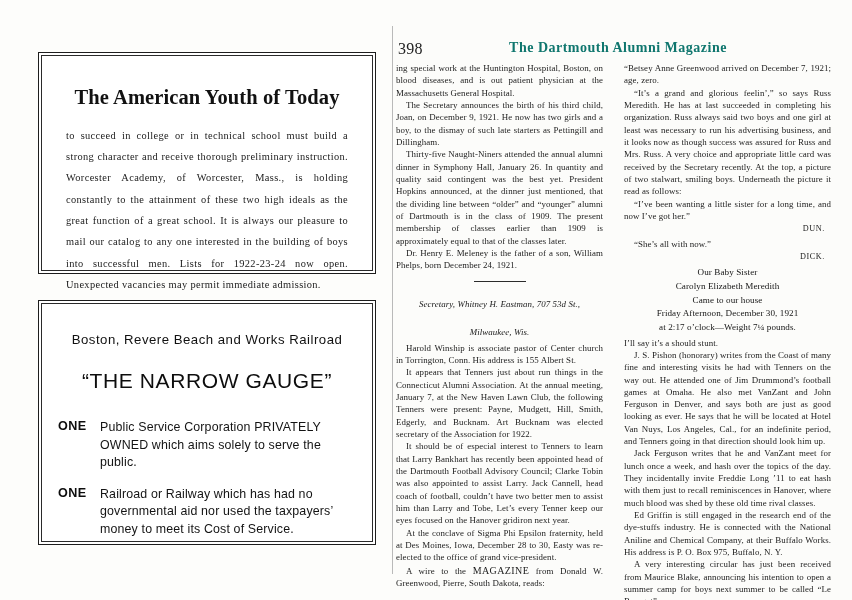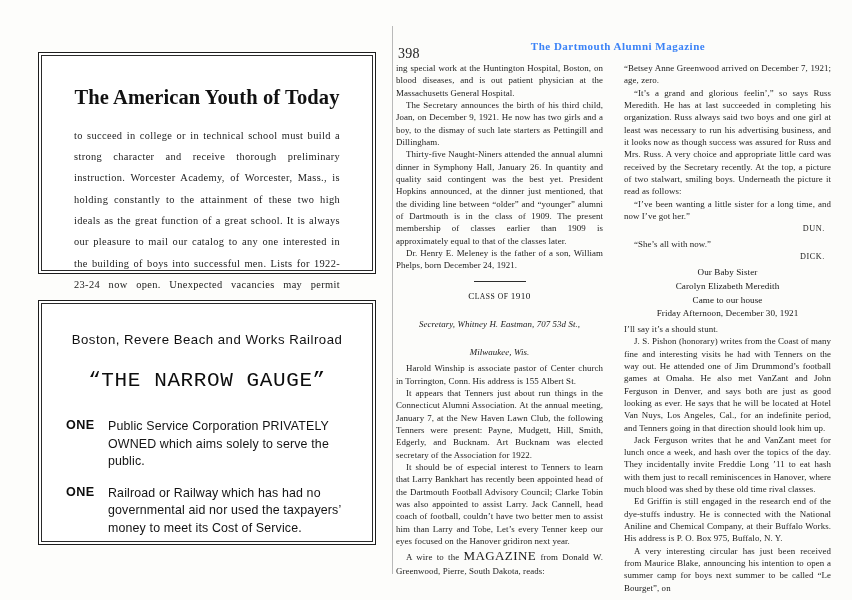--- a/index.html
+++ b/index.html
@@ -35,21 +35,21 @@
     border: 1px solid #1d1d1d;
     padding: 2px;
     background: #ffffff;
     box-sizing: border-box;
   }
   .ad-box > .ad-inner {
     border: 1px solid #2a2a2a;
     width: 100%;
     height: 100%;
     box-sizing: border-box;
-    padding: 14px 20px;
+    padding: 14px 12px;
   }
   #ad-youth {
     top: 52px;
     width: 338px;
     height: 222px;
   }
   #ad-railroad {
     top: 300px;
     width: 338px;
     height: 245px;
@@ -83,21 +83,21 @@
     margin: 14px 0 0 0;
     font-family: "Liberation Sans", sans-serif;
     font-weight: 400;
   }
   .rr-title {
     text-align: center;
     font-size: 21px;
     color: #0d0d0d;
     letter-spacing: 0.6px;
     margin: 22px 0 26px 0;
-    font-family: Liberation Mono, monospace;
+    font-family: Liberation Sans, sans-serif;
     font-weight: 400;
   }
   .rr-item {
     display: flex;
     align-items: flex-start;
     margin: 0 0 14px 4px;
     font-family: "Liberation Sans", sans-serif;
   }
   .rr-one {
     font-weight: bold;
@@ -130,33 +130,33 @@
     background: #b9b9b9;
   }
   .running-head {
     position: absolute;
     left: 8px; top: 40px;
     width: 440px;
     height: 14px;
   }
   .folio {
     position: absolute;
-    left: 0; top: 6px;
-    font-size: 14px;
+    left: 0; top: 0;
+    font-size: 16px;
     color: #222;
     letter-spacing: 0.3px;
   }
   .mag-title {
     position: absolute;
     left: 0; top: 0;
     width: 440px;
     text-align: center;
-    font-size: 11px;
+    font-size: 14px;
     font-weight: bold;
-    color: #3b82f6;
+    color: #0f766e;
     letter-spacing: 0.5px;
   }
 
   .col {
     position: absolute;
     top: 62px;
     width: 207px;
     font-size: 8.9px;
     line-height: 1.385;
     color: #1c1c1c;
@@ -208,21 +208,21 @@
   }
   .center-block {
     text-align: center;
     font-size: 9.1px;
     line-height: 1.5;
     color: #151515;
     margin: 4px 0 2px 0;
   }
   .center-block div { text-indent: 0; }
   .smallcaps {
-    font-size: 13px;
+    font-size: 10px;
     letter-spacing: 0.4px;
   }
 </style>
 </head>
 <body>
 
 <div class="scan">
 
   <div class="ads-page">
 
@@ -260,47 +260,48 @@
     </div>
 
     <div class="col" id="col-mid">
       <p class="noindent">ing special work at the Huntington Hospital, Boston, on blood diseases, and is out patient physician at the Massachusetts General Hospital.</p>
       <p>The Secretary announces the birth of his third child, Joan, on December 9, 1921.  He now has two girls and a boy, to the dismay of such late starters as Pettingill and Dillingham.</p>
       <p>Thirty-five Naught-Niners attended the annual alumni dinner in Symphony Hall, January 26.  In quantity and quality said contingent was the best yet.  President Hopkins announced, at the dinner just mentioned, that the dividing line between “older” and “younger” alumni of Dartmouth is in the class of 1909.  The present membership of classes earlier than 1909 is approximately equal to that of the classes later.</p>
       <p>Dr. Henry E. Meleney is the father of a son, William Phelps, born December 24, 1921.</p>
 
       <div class="sec-rule"></div>
 
-      <div class="class-head"><span>C</span><span class="sc">LASS OF </span><span>1910</span></div>
 
       <div class="sec-line">Secretary, Whitney H. Eastman, 707 53d St.,</div>
       <div class="sec-line">Milwaukee, Wis.</div>
 
       <p>Harold Winship is associate pastor of Center church in Torrington, Conn.  His address is 155 Albert St.</p>
       <p>It appears that Tenners just about run things in the Connecticut Alumni Association. At the annual meeting, January 7, at the New Haven Lawn Club, the following Tenners were present: Payne, Mudgett, Hill, Smith, Edgerly, and Bucknam.  Art Bucknam was elected secretary of the Association for 1922.</p>
       <p>It should be of especial interest to Tenners to learn that Larry Bankhart has recently been appointed head of the Dartmouth Football Advisory Council; Clarke Tobin was also appointed to assist Larry.  Jack Cannell, head coach of football, couldn’t have two better men to assist him than Larry and Tobe, Let’s every Tenner keep our eyes focused on the Hanover gridiron next year.</p>
+      <p>At the conclave of Sigma Phi Epsilon fraternity, held at Des Moines, Iowa, December 28 to 30, Easty was re-elected to the office of grand vice-president.</p>
 
       <p><span>A wire to the </span><span class="smallcaps">MAGAZINE</span><span> from Donald W. Greenwood, Pierre, South Dakota, reads:</span></p>
     </div>
 
     <div class="col" id="col-right">
       <p class="noindent">“Betsey Anne Greenwood arrived on December 7, 1921; age, zero.</p>
       <p>“It’s a grand and glorious feelin’,” so says Russ Meredith.  He has at last succeeded in completing his organization.  Russ always said two boys and one girl at least was necessary to run his advertising business, and it looks now as though success was assured for Russ and Mrs. Russ.  A very choice and appropriate little card was received by the Secretary recently.  At the top, a picture of two stalwart, smiling boys.  Underneath the picture it read as follows:</p>
 
       <p>“I’ve been wanting a little sister for a long time, and now I’ve got her.”</p>
       <div class="signature">DUN.</div>
 
       <p>“She’s all with now.”</p>
       <div class="signature">DICK.</div>
 
       <div class="center-block">
         <div>Our Baby Sister</div>
         <div>Carolyn Elizabeth Meredith</div>
         <div>Came to our house</div>
         <div>Friday Afternoon, December 30, 1921</div>
+        <div>at 2:17 o’clock—Weight 7¼ pounds.</div>
       </div>
 
       <p class="noindent">I’ll say it’s a should stunt.</p>
 
       <p>J. S. Pishon (honorary) writes from the Coast of many fine and interesting visits he had with Tenners on the way out.  He attended one of Jim Drummond’s football games at Omaha.  He also met VanZant and John Ferguson in Denver, and says both are just as good looking as ever.  He says that he will be located at Hotel Van Nuys, Los Angeles, Cal., for an indefinite period, and Tenners going in that direction should look him up.</p>
       <p>Jack Ferguson writes that he and VanZant meet for lunch once a week, and hash over the topics of the day.  They incidentally invite Freddie Long ’11 to eat hash with them just to recall reminiscences in Hanover, where much blood was shed by these old time rival classes.</p>
       <p>Ed Griffin is still engaged in the research end of the dye-stuffs industry.  He is connected with the National Aniline and Chemical Company, at their Buffalo Works.  His address is P. O. Box 975, Buffalo, N. Y.</p>
       <p>A very interesting circular has just been received from Maurice Blake, announcing his intention to open a summer camp for boys next summer to be called “Le Bourget”, on</p>
     </div>
   </div>

